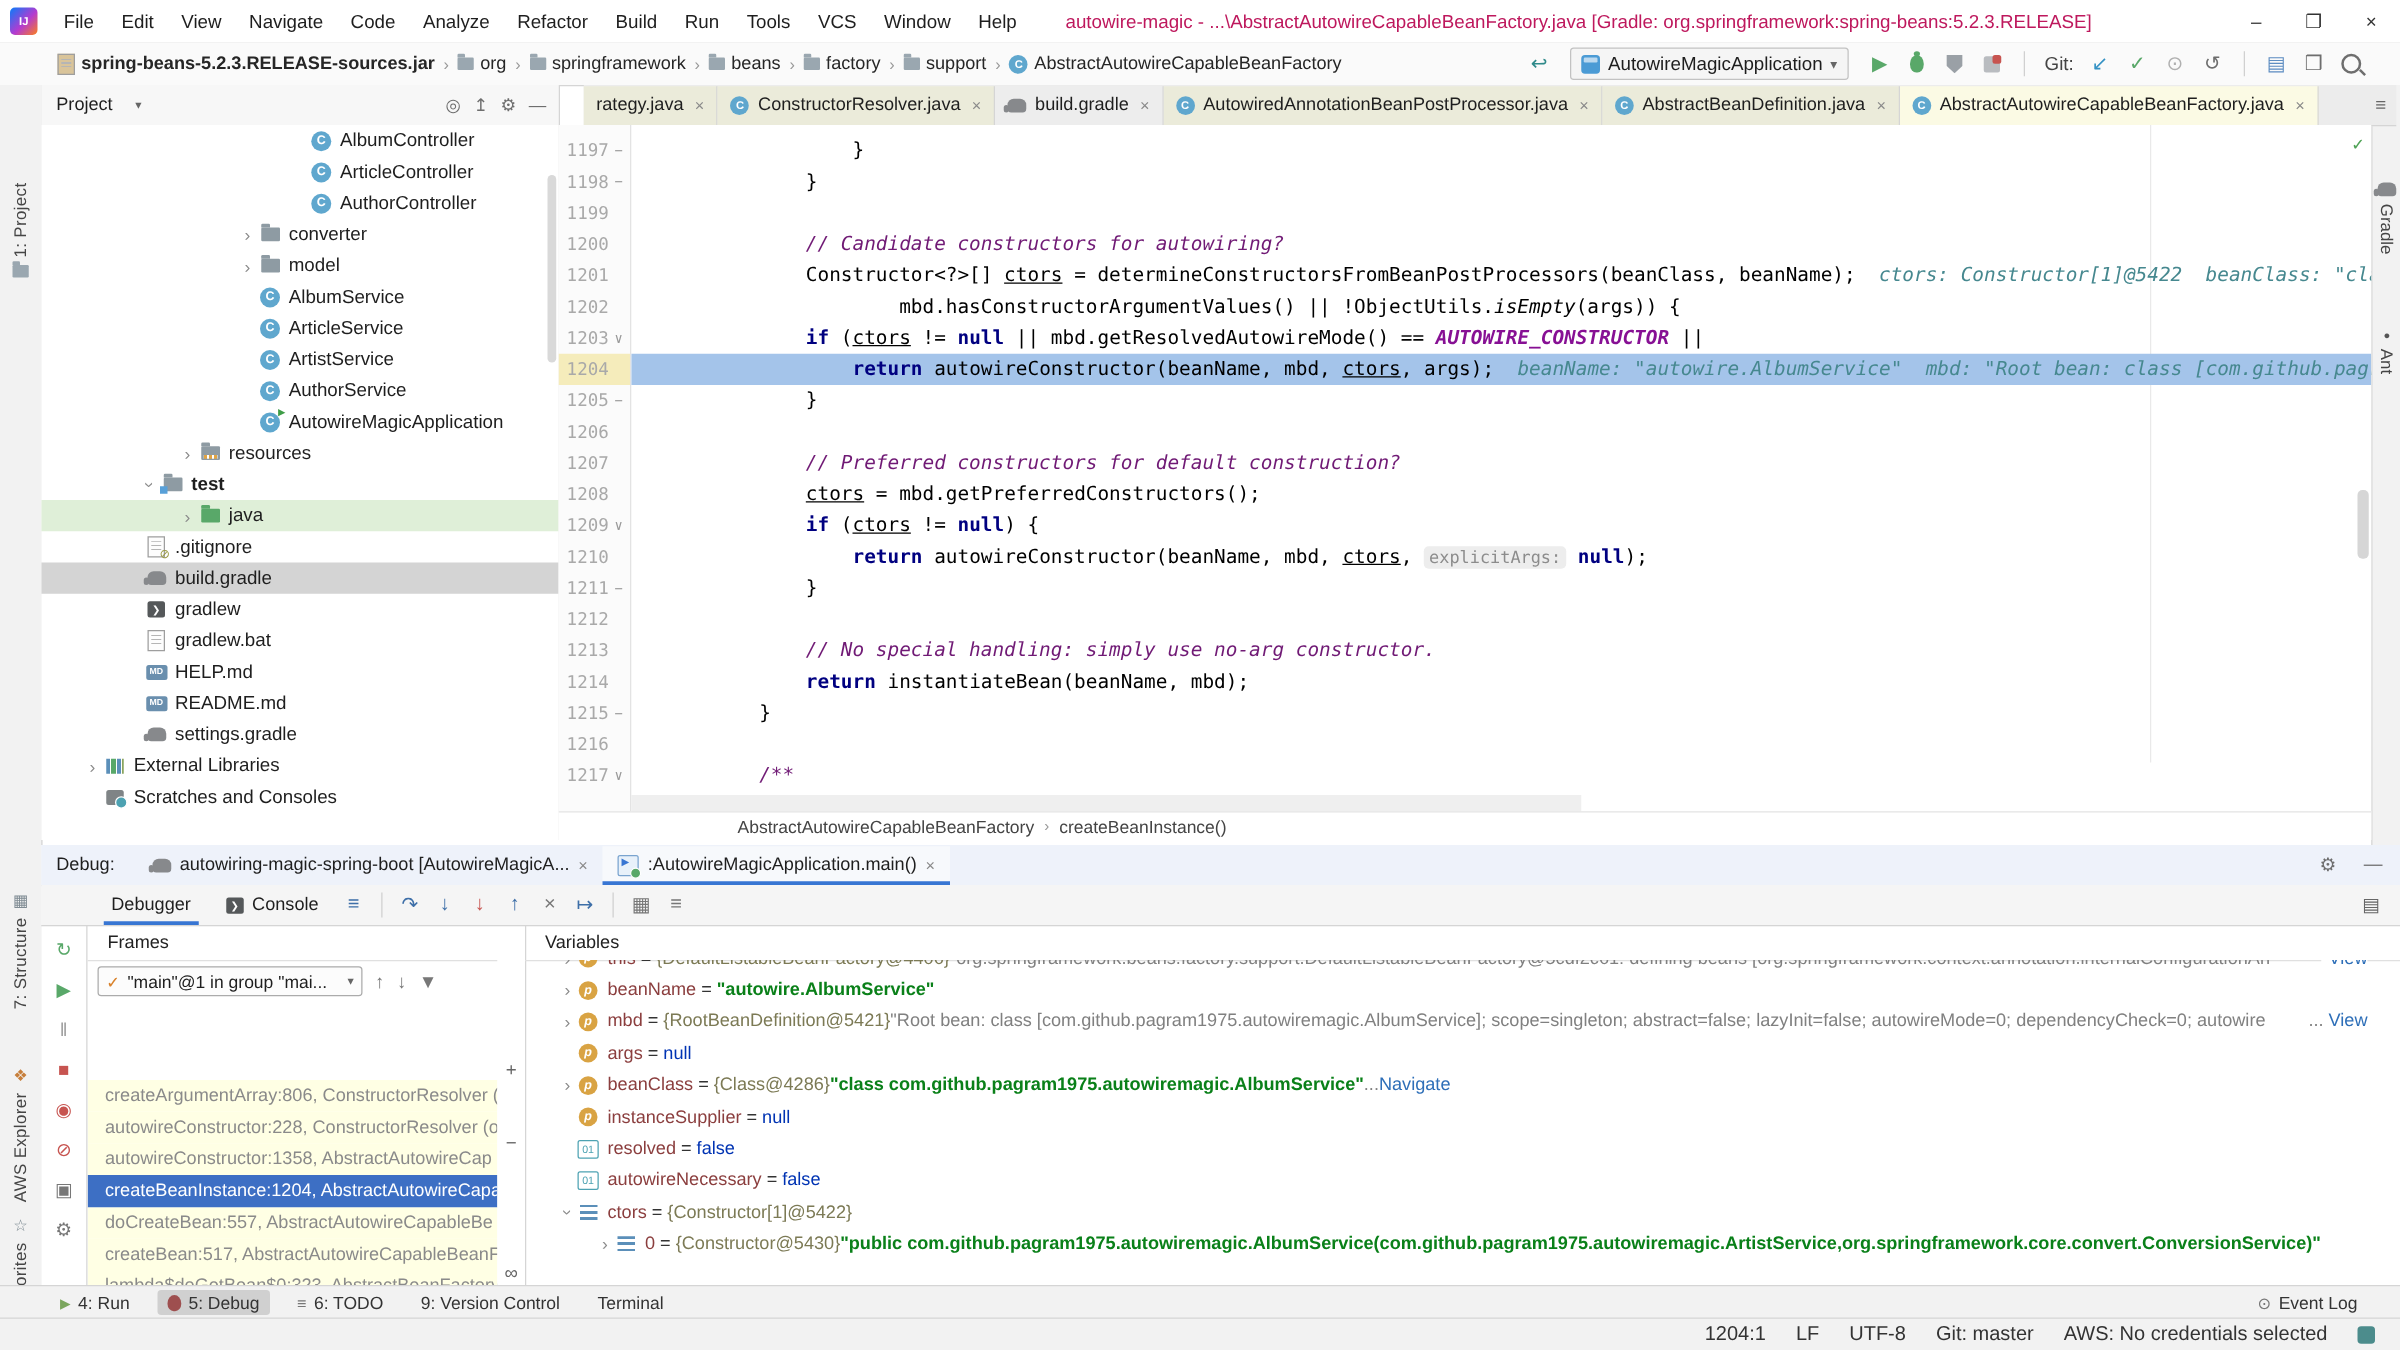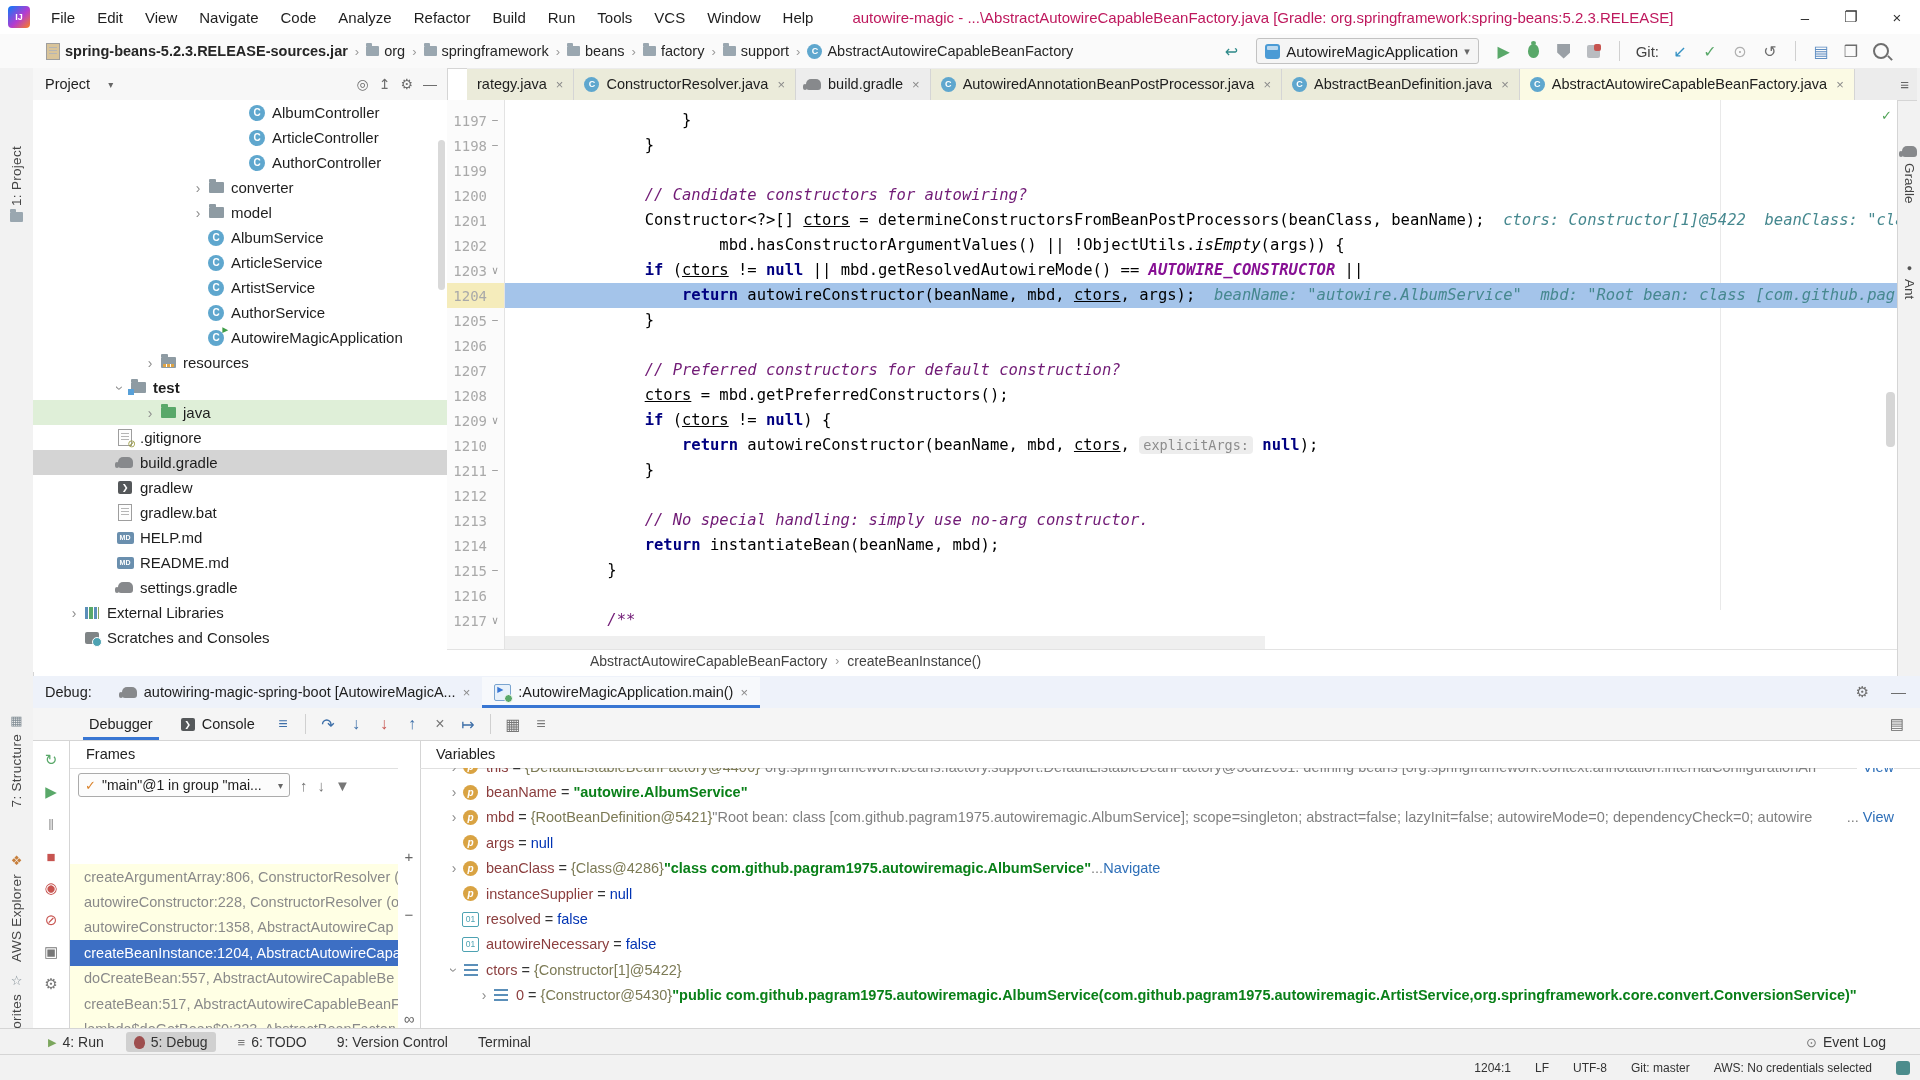--- a/index.html
+++ b/index.html
@@ -164,21 +164,21 @@
   .vlink{position:absolute;right:26px;background:#fff;padding-left:6px;color:#2e6fb8;}
   .vlink .dots{color:#808080;}
   
   #bottomstripe{left:0;top:1028px;width:1920px;height:26px;background:#f2f2f2;border-top:1px solid #d5d5d5;display:flex;align-items:center;font-size:14px;color:#333;}
   .bs-item{display:flex;align-items:center;gap:6px;padding:2px 8px;border-radius:3px;margin-right:14px;}
   .bs-item.active{background:#d0d0d0;}
   .bs-run{color:#7ba65d;font-size:11px;}
   .bs-bug{width:11px;height:13px;border-radius:50% 50% 45% 45%;background:#9e4f4f;}
   .bs-ico{color:#777;font-size:13px;}
   #eventlog{margin-left:auto;margin-right:26px;display:flex;align-items:center;gap:6px;}
-  #statusbar{left:0;top:1054px;width:1920px;height:26px;background:#f2f2f2;border-top:1px solid #d5d5d5;display:flex;align-items:center;justify-content:flex-end;font-size:12px;color:#333;gap:24px;padding-right:10px;box-sizing:border-box;}
+  #statusbar{left:0;top:1054px;width:1920px;height:26px;background:#f2f2f2;border-top:1px solid #d5d5d5;display:flex;align-items:center;justify-content:flex-end;font-size:16px;color:#333;gap:24px;padding-right:20px;box-sizing:border-box;}
   #statuswidget{width:14px;height:14px;border-radius:3px;background:#4c8c8c;}
 </style>
 </head>
 <body>
 
 <div id="app">
 
   <div id="titlebar" class="abs">
     <div id="logo">IJ</div>
     <div id="menu">

